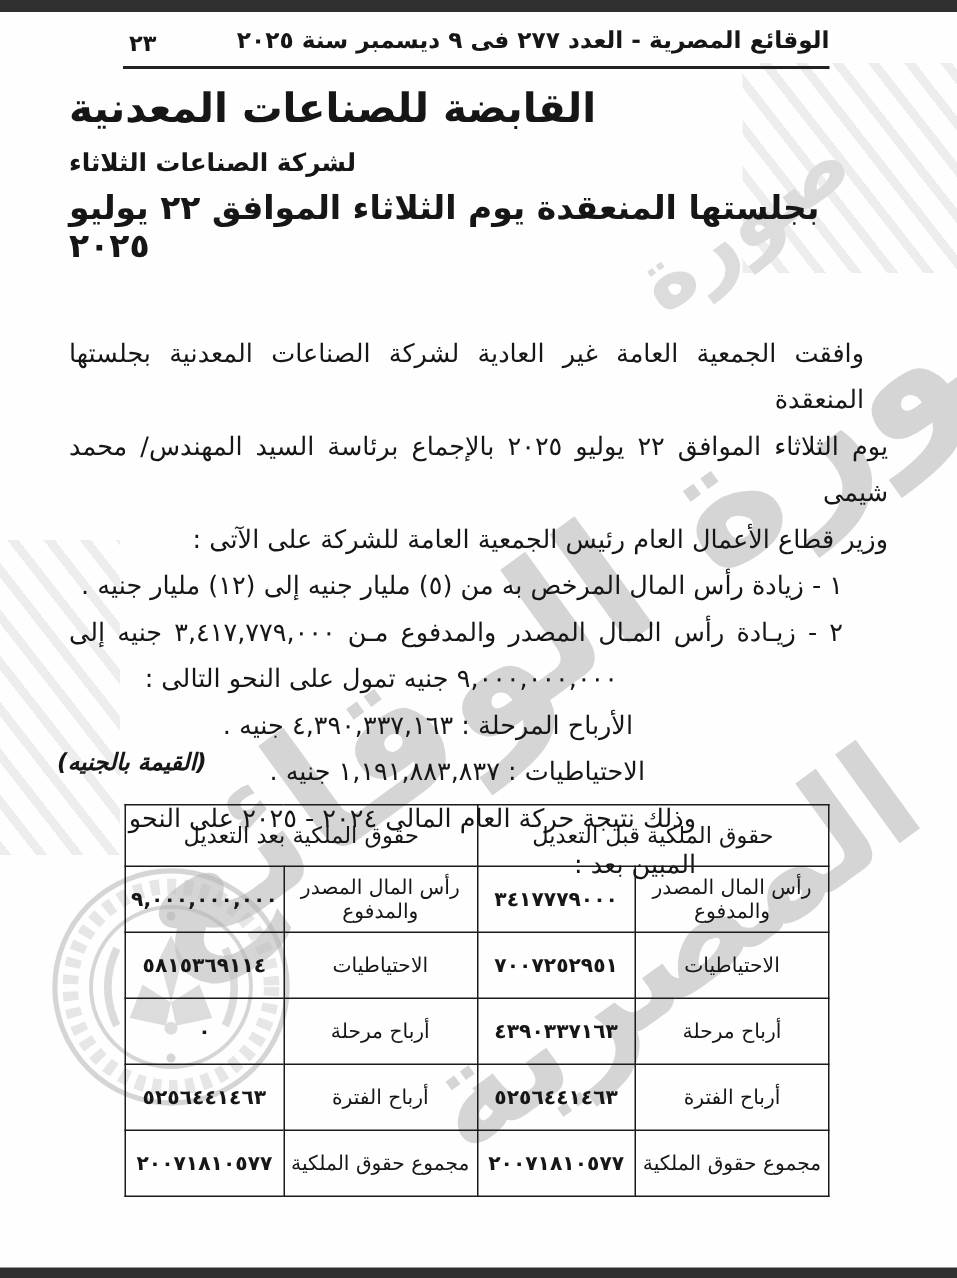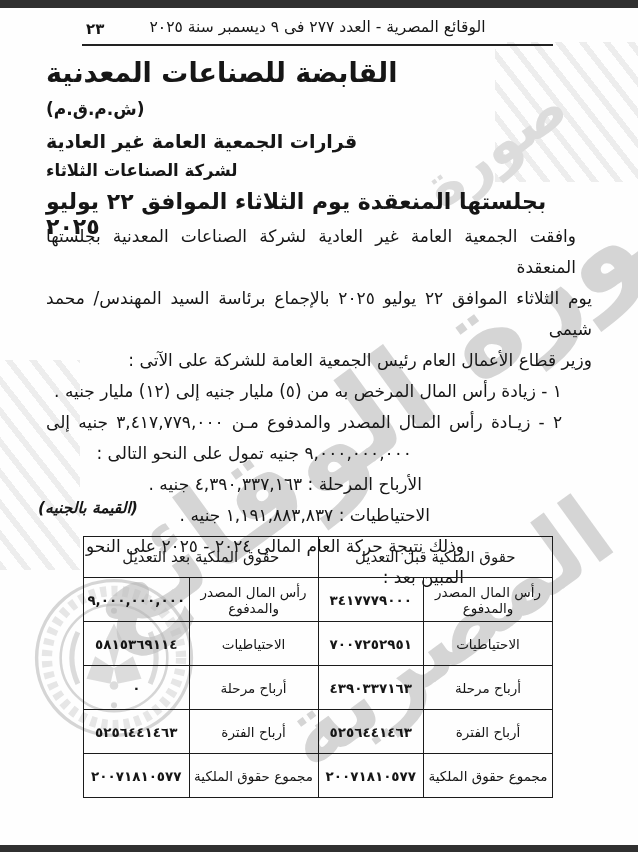--- a/index.html
+++ b/index.html
@@ -22,21 +22,21 @@
   .wm3{font-size:58px;  left:415px; top:118px; color:#dcdcdc;}
   .hatch{position:absolute; background:repeating-linear-gradient(52deg, rgba(0,0,0,0.065) 0 6px, transparent 6px 19px);}
   .hatch1{left:495px; top:42px;  width:143px; height:140px;}
   .hatch2{left:0;     top:360px; width:80px;  height:210px;}
   .seal{position:absolute; left:28px; top:572px; opacity:.55;}
 
   
   .content{position:absolute; inset:0; z-index:1;padding-left:15px;}
   .hdr{position:absolute; top:15px; left:82px; width:471px; height:28px;}
   .pagenum{position:absolute; left:4px; top:5px; font-weight:bold; font-size:15px;}
-  .gazette{position:absolute; left:0; right:0; top:3px; text-align:center; font-weight:normal; font-size:15.5px;}
+  .gazette{position:absolute; left:0; right:0; top:3px; text-align:right; font-weight:bold; font-size:15.5px;}
   .hrule{position:absolute; top:44px; left:82px; width:471px; border-top:2.2px solid #222;}
 
   .titles{position:absolute; top:57px; left:46px; right:46px; text-align:left;}
   .t-main {font-size:27px;   font-weight:bold; margin:0 0 11px; letter-spacing:.5px;}
   .t-form {font-size:17px;   font-weight:bold; margin:0 0 11px;}
   .t-dec  {font-size:19px;   font-weight:bold; margin:0 0 9px;}
   .t-co   {font-size:16.5px; font-weight:bold; margin:0 0 9px;}
   .t-sess {font-size:22px; font-weight:bold; margin:0;}
 
   .bodytext{position:absolute; top:221px; right:46px; left:46px; font-size:17px;}
@@ -89,22 +89,20 @@
   <div class="content">
 
     <div class="hdr">
       <span class="pagenum">٢٣</span>
       <span class="gazette">الوقائع المصرية - العدد ٢٧٧ فى ٩ ديسمبر سنة ٢٠٢٥</span>
     </div>
     <div class="hrule"></div>
 
     <div class="titles">
       <div class="t-main">القابضة للصناعات المعدنية</div>
-      <div class="t-form">(ش.م.ق.م)</div>
-      <div class="t-dec">قرارات الجمعية العامة غير العادية</div>
       <div class="t-co">لشركة الصناعات الثلاثاء</div>
       <div class="t-sess">بجلستها المنعقدة يوم الثلاثاء الموافق ٢٢ يوليو ٢٠٢٥</div>
     </div>
 
     <div class="bodytext">
       <p class="pr16 fill">وافقت الجمعية العامة غير العادية لشركة الصناعات المعدنية بجلستها المنعقدة</p>
       <p class="fill">يوم الثلاثاء الموافق ٢٢ يوليو ٢٠٢٥ بالإجماع برئاسة السيد المهندس/ محمد شيمى</p>
       <p>وزير قطاع الأعمال العام رئيس الجمعية العامة للشركة على الآتى :</p>
       <p class="pr30">١ - زيادة رأس المال المرخص به من (٥) مليار جنيه إلى (١٢) مليار جنيه .</p>
       <p class="pr30 fill">٢ - زيـادة رأس المـال المصدر والمدفوع مـن ٣,٤١٧,٧٧٩,٠٠٠ جنيه إلى</p>

